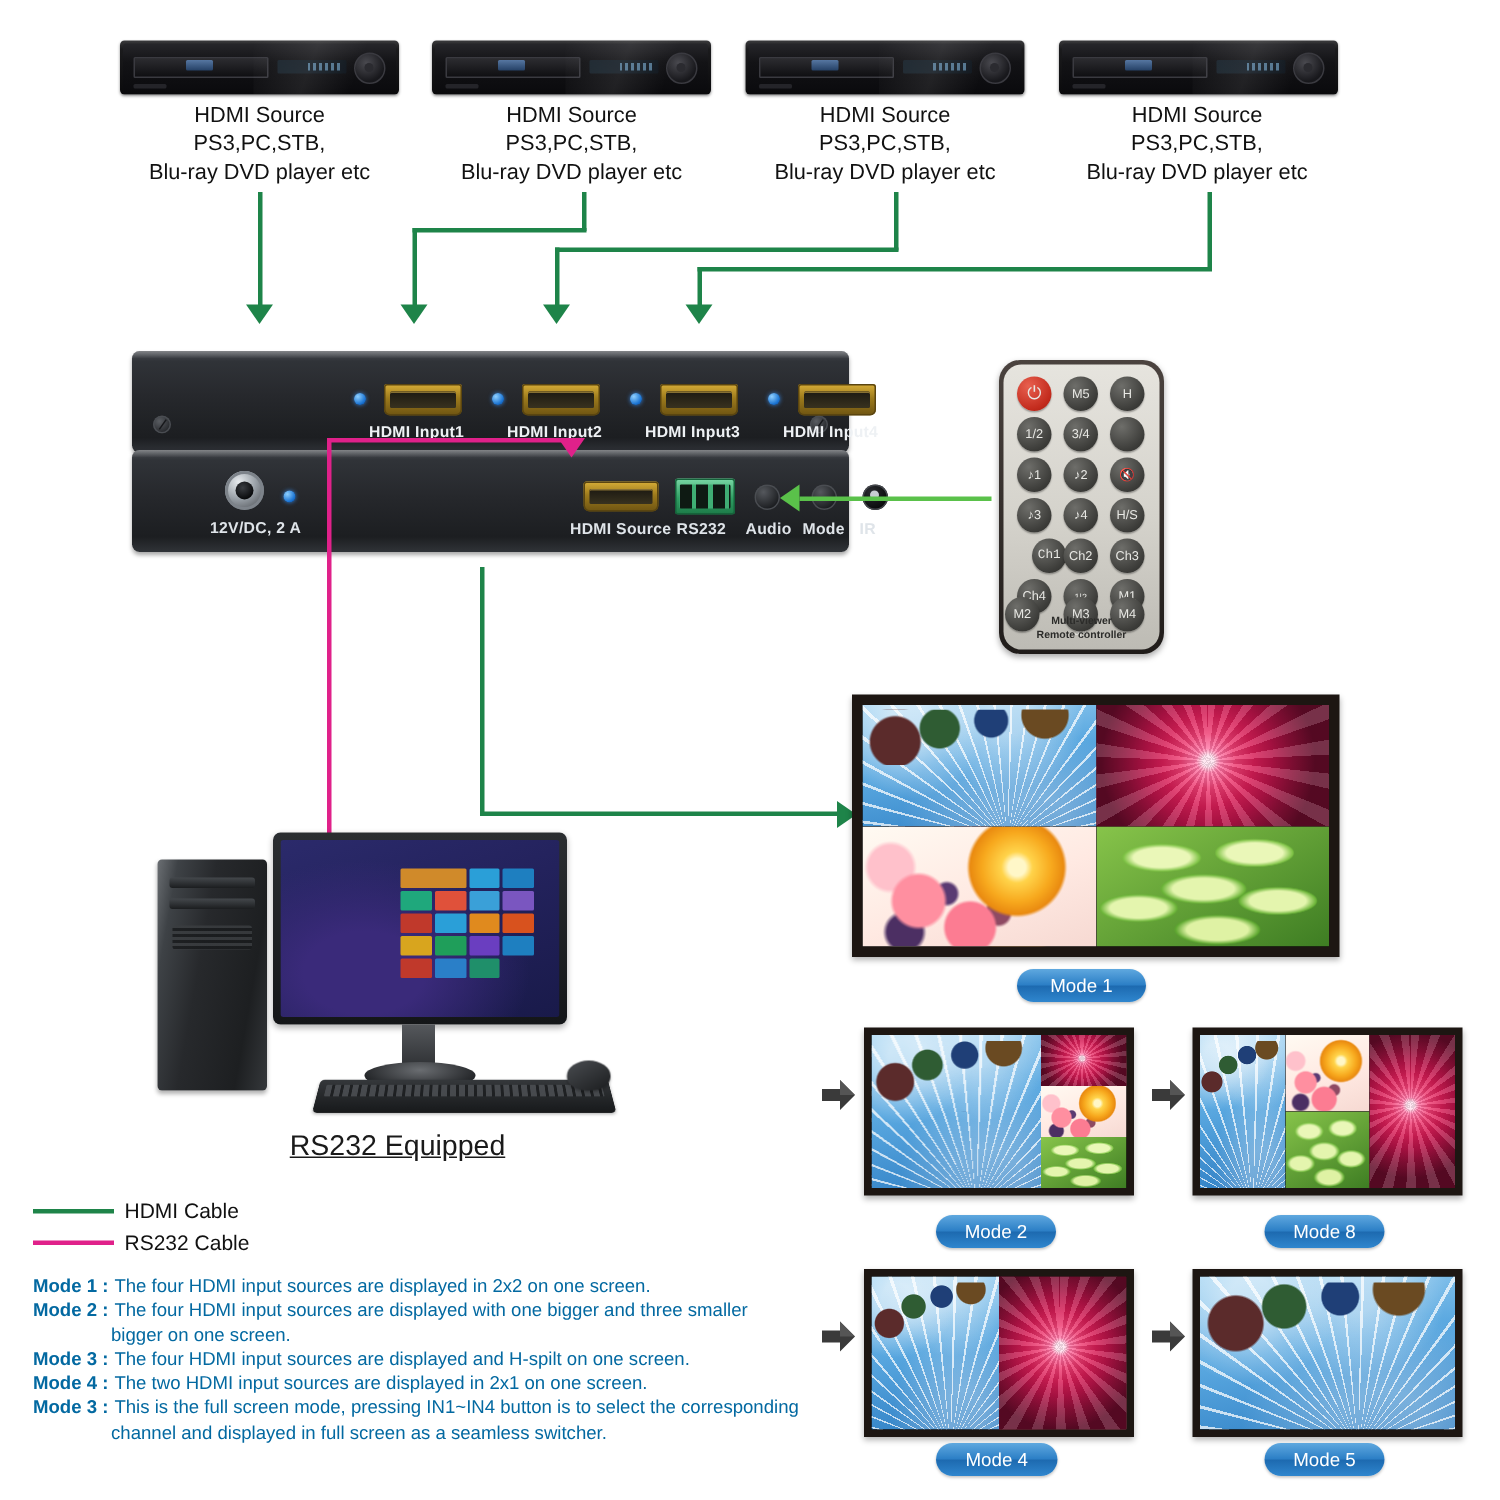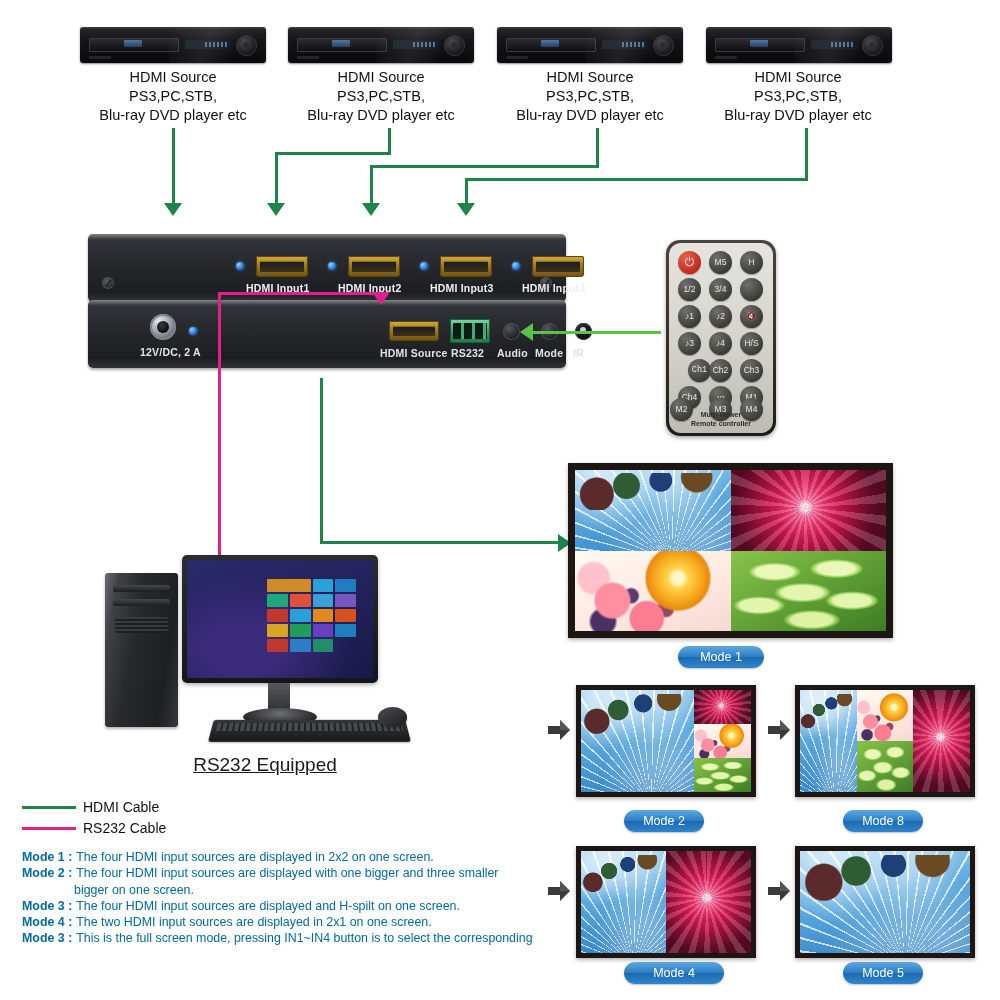--- a/index.html
+++ b/index.html
@@ -452,21 +452,21 @@
 <div class="tv sm" style="left:576px;top:846px;width:180px;height:112px;">
   <div class="tv-scr">
     <div class="cell" style="flex:1;">
         <div class="pic pic-wheel"></div>
       </div>
     <div class="cell" style="flex:1;">
         <div class="pic pic-rose"></div>
       </div>
   </div>
 </div>
-<div class="mode-pill" style="left:624px;top:962px;width:100px;">Mode 4</div>
+<div class="mode-pill" style="left:624px;top:962px;width:81px;">Mode 4</div>
 
 <svg class="blockarrow" style="left:766px;top:878px;" viewBox="0 0 26 26">
     <polygon points="2,9 14,9 14,3 24,13 14,23 14,17 2,17" fill="#3a3a3a"></polygon>
     <polygon points="2,9 14,9 14,3 24,13 14,13 14,9" fill="#555"></polygon>
   </svg>
 <div class="tv sm" style="left:795px;top:846px;width:180px;height:112px;">
   <div class="tv-scr">
     <div class="cell" style="flex:1;">
         <div class="pic pic-wheel"></div>
       </div>
@@ -534,13 +534,14 @@
     <span class="note-val">The four HDMI input sources are displayed and H-spilt on one screen.</span>
   </div>
   <div class="note-row">
     <span class="note-key">Mode 4 :</span>
     <span class="note-val">The two HDMI input sources are displayed in 2x1 on one screen.</span>
   </div>
   <div class="note-row">
     <span class="note-key">Mode 3 :</span>
     <span class="note-val">This is the full screen mode, pressing IN1~IN4 button is to select the corresponding</span>
   </div>
+  <div class="note-cont">channel and displayed in full screen as a seamless switcher.</div>
 </div>
 
 </body></html>

